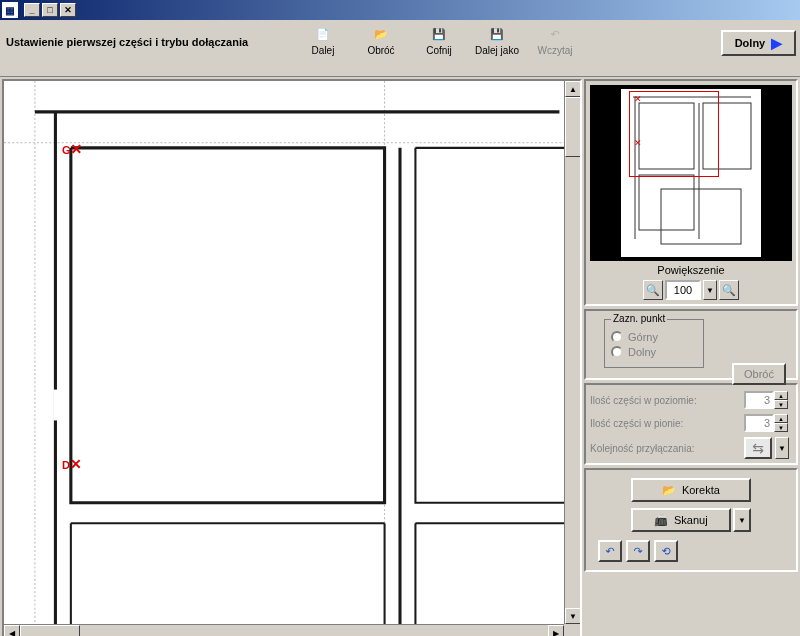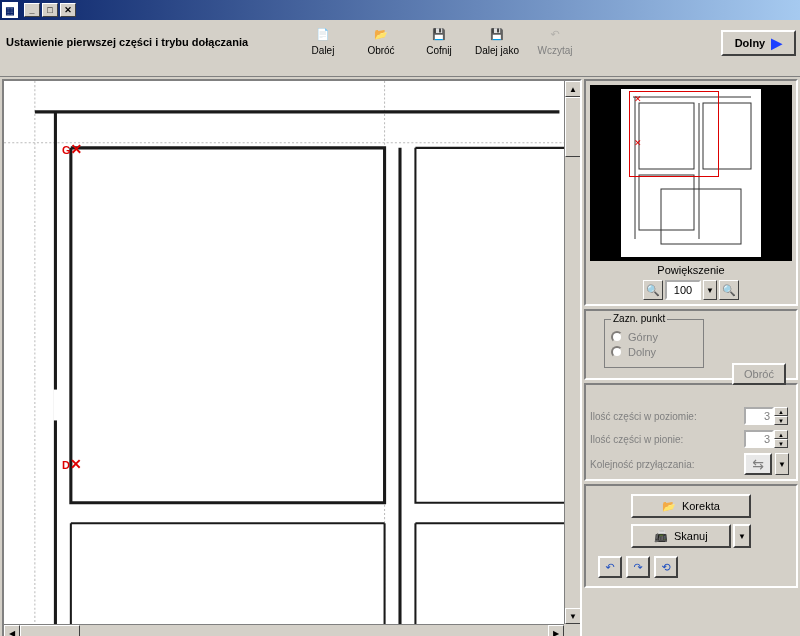--- a/index.html
+++ b/index.html
@@ -68,21 +68,21 @@
 .chk-row { display: flex; align-items: center; gap: 4px; margin-bottom: 4px; }
 .chk { width: 13px; height: 13px; background: #fff; border: 2px inset #d4d0c8; }
 .group { border: 1px solid #808080; border-top: none; margin: 4px 0 2px 14px; padding: 8px 6px 6px; position: relative; width: 100px; }
 .group::before { content: attr(data-title); position: absolute; top: -7px; left: 6px; background: #d4d0c8; padding: 0 2px; font-size: 10px; }
 .group { border-top: 1px solid #808080; }
 .radio-row { display: flex; align-items: center; gap: 5px; margin: 3px 0; color: #808080; }
 .radio { width: 12px; height: 12px; border-radius: 50%; background: #fff; border: 2px inset #d4d0c8; }
 .std-btn { border: 2px solid; border-color: #fff #404040 #404040 #fff; background: #d4d0c8; padding: 3px 10px; }
 .rotate-btn { position: absolute; right: 10px; top: 16px; color: #808080; margin-top: 36px; }
 
-.nav-grid { display: grid; grid-template-columns: 1fr 48px; gap: 5px 4px; align-items: center; margin-top: 18px; }
+.nav-grid { display: grid; grid-template-columns: 1fr 48px; gap: 5px 4px; align-items: center; margin-top: 2px; }
 .nav-grid .lbl { color: #808080; font-size: 10px; }
 .spin { display: flex; }
 .spin input { width: 30px; height: 18px; border: 2px inset #fff; background: #fff; text-align: right; padding-right: 2px; color: #808080; }
 .spin .btns { display: flex; flex-direction: column; }
 .spin .btns div { width: 14px; height: 9px; border: 1px solid; border-color: #fff #404040 #404040 #fff; background: #d4d0c8; font-size: 6px; display: flex; align-items: center; justify-content: center; }
 .order-ico { width: 28px; height: 22px; border: 2px solid; border-color: #fff #404040 #404040 #fff; background: #e8e8e8; display: inline-flex; align-items: center; justify-content: center; color: #808080; font-size: 14px; }
 
 .action-panel { display: flex; flex-direction: column; align-items: center; gap: 6px; padding: 8px 4px; }
 .wide-btn { width: 120px; height: 24px; border: 2px solid; border-color: #fff #404040 #404040 #fff; background: #d4d0c8; display: flex; align-items: center; justify-content: center; gap: 6px; }
 .scan-row { display: flex; }

